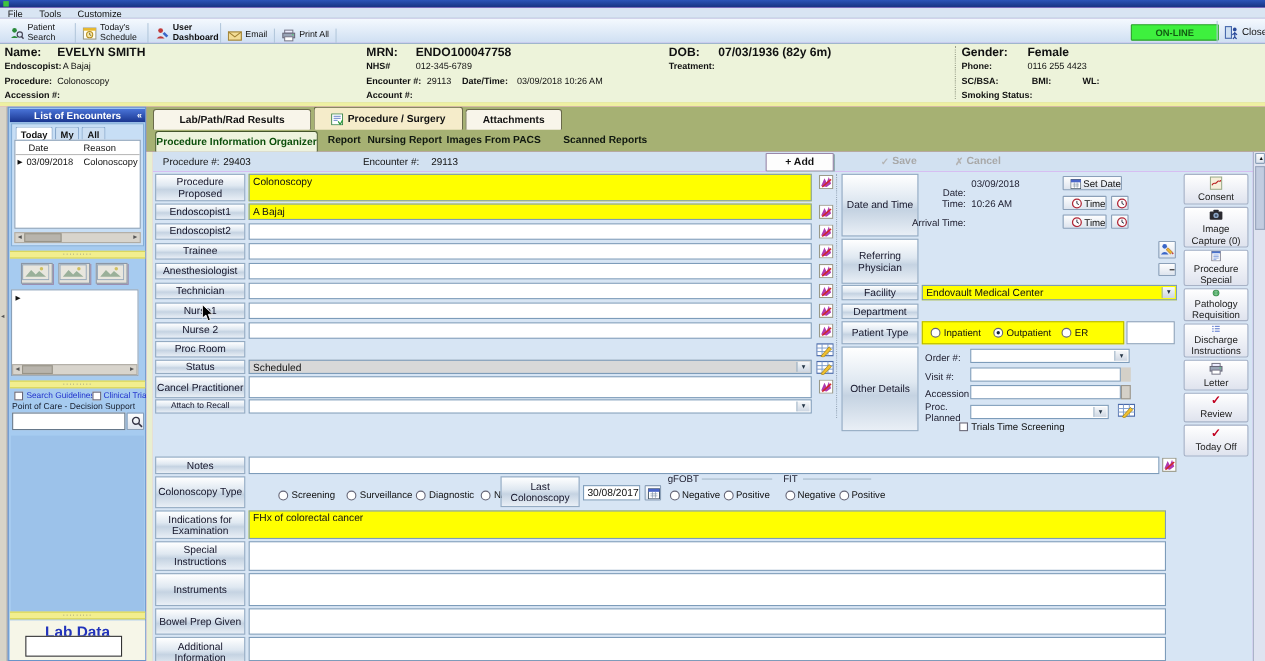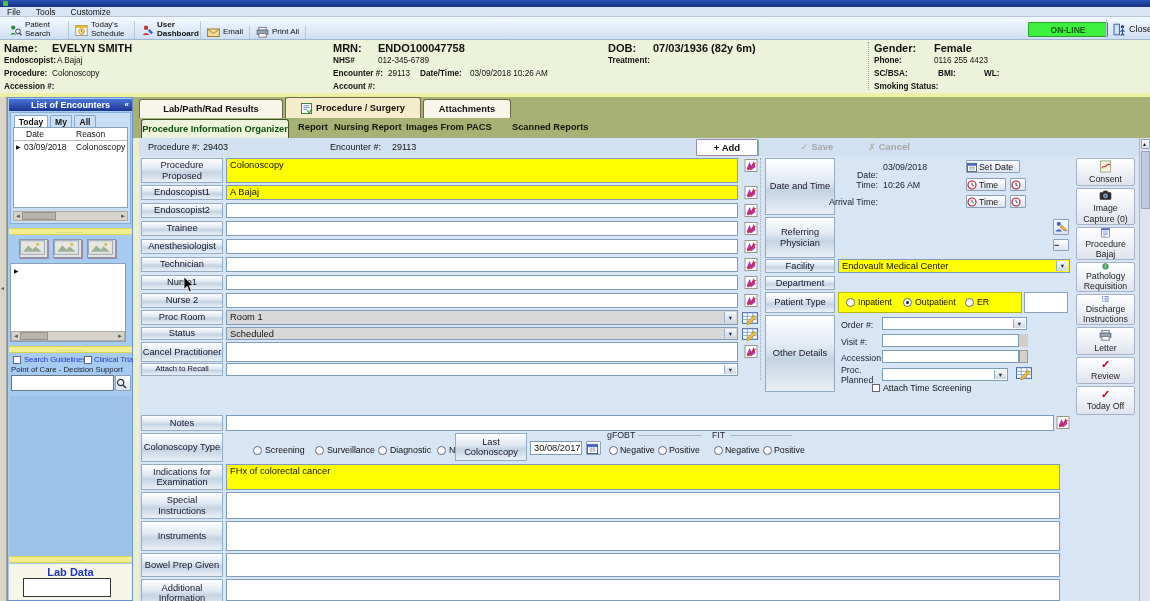--- a/index.html
+++ b/index.html
@@ -41,21 +41,21 @@
   .radio{position:absolute;width:9px;height:9px;border-radius:50%;background:#fff;border:1px solid #667;box-sizing:border-box}
   .radio.sel::after{content:"";position:absolute;left:1.8px;top:1.8px;width:3.4px;height:3.4px;border-radius:50%;background:#123}
   .rlab{position:absolute;font-size:8.8px;white-space:nowrap}
   .cb{position:absolute;width:8px;height:8px;background:#fff;border:1px solid #667;box-sizing:border-box}
   .mtab{position:absolute;background:#f8f5ea;border:1px solid #6a6a4a;border-bottom:none;border-radius:3px 3px 0 0;display:flex;align-items:center;justify-content:center;font-weight:bold;font-size:9.3px;gap:4px;box-sizing:border-box}
   .mtab.active{background:#f5ecca}
   .stabA{position:absolute;background:#eef3dd;border:1px solid #44542a;border-bottom:none;border-radius:3px 3px 0 0;display:flex;align-items:center;justify-content:center;font-weight:bold;font-size:9.3px;color:#0c4f0c;box-sizing:border-box}
   .stab{position:absolute;font-weight:bold;font-size:9.3px;color:#101810;white-space:nowrap}
   .glbl{position:absolute;font-size:8.8px;color:#223;white-space:nowrap}
   .gline{position:absolute;height:1px;background:#a5b8c8}
-  .iconb{position:absolute;background:linear-gradient(180deg,#fefefe,#dde4ee);border:1px solid #8ba0b8;border-radius:1px;display:flex;align-items:center;justify-content:flex-start;box-sizing:border-box;gap:2px;font-size:8.8px}
+  .iconb{position:absolute;background:linear-gradient(180deg,#fefefe,#dde4ee);border:1px solid #8ba0b8;border-radius:1px;display:flex;align-items:center;justify-content:flex-end;box-sizing:border-box;gap:2px;font-size:8.8px}
   .thumbb{position:absolute;border:1px solid #8a96a6;background:#e4e2da;box-shadow:1px 1px 0 #98a}
   .wpanel{position:absolute;background:#fff;border:1px solid #8aa0b8;box-sizing:border-box}
 </style>
 </head>
 <body>
 
 <svg width="0" height="0" style="position:absolute" aria-hidden="true">
   <defs>
     <symbol id="ic-psearch" viewBox="0 0 13 13">
         <circle cx="4.2" cy="3.6" r="2.1" fill="#2a8a3a"></circle>
@@ -319,21 +319,21 @@
         </svg>
       </div>
 
     <div class="abs" style="left:2px;top:298px;width:121px;height:160px;background:#9cc2ea"></div>
 
     <div class="ysep" style="left:1px;top:458px;width:123px">
         <span>·········</span>
       </div>
 
     <div class="abs" style="left:1px;top:466px;width:123px;height:36px;background:#f6f6e8">
-      <div style="text-align:center;color:#2233bb;font-weight:bold;font-size:11px;padding-top:2px">Lab Data</div>
+      <div style="text-align:center;color:#2233bb;font-weight:bold;font-size:14px;padding-top:2px">Lab Data</div>
       <div class="abs" style="left:14px;top:14px;width:88px;height:19px;background:#fff;border:1px solid #333;box-sizing:border-box"></div>
     </div>
   </div>
 
   <div class="abs" style="left:133px;top:97px;width:1017px;height:41px;background:#a6b173"></div>
   <div class="mtab" style="left:139px;top:99px;width:144px;height:19px">
       <span>Lab/Path/Rad Results</span>
     </div>
   <div class="mtab active" style="left:285px;top:97px;width:136px;height:21px">
     <svg width="11" height="11">
@@ -413,24 +413,20 @@
       <use href="#ic-edit"></use>
     </svg>
 
   <div class="lblbox" style="left:141px;top:293px;width:82px;height:15px">Nurse 2</div>
   <div class="fld" style="left:226px;top:293px;width:512px;height:15px"></div>
   <svg class="abs" style="left:744px;top:294px" width="14" height="13">
       <use href="#ic-edit"></use>
     </svg>
 
   <div class="lblbox" style="left:141px;top:310px;width:82px;height:15px">Proc Room</div>
-  <div class="fld gray" style="left:226px;top:310px;width:512px;height:15px">
-    <span>Room 1</span>
-    <span class="sarrow">▾</span>
-  </div>
   <svg class="abs" style="left:742px;top:311px" width="16" height="14">
       <use href="#ic-grid"></use>
     </svg>
 
   <div class="lblbox" style="left:141px;top:327px;width:82px;height:13px">Status</div>
   <div class="fld gray" style="left:226px;top:327px;width:512px;height:13px">
     <span>Scheduled</span>
     <span class="sarrow">▾</span>
   </div>
   <svg class="abs" style="left:742px;top:327px" width="16" height="14">
@@ -530,39 +526,39 @@
   <div class="abs" style="left:1019px;top:350px;width:9px;height:13px;background:#d4d0c8;border:1px solid #9a968e;box-sizing:border-box"></div>
   <span class="glbl" style="left:841px;top:366px;width:38px;white-space:normal;line-height:1.1">Proc. Planned</span>
   <div class="fld" style="left:882px;top:368px;width:126px;height:13px">
     <span></span>
     <span class="sarrow">▾</span>
   </div>
   <svg class="abs" style="left:1016px;top:366px" width="16" height="14">
       <use href="#ic-grid"></use>
     </svg>
   <span class="cb" style="left:872px;top:384px"></span>
-  <span class="rlab" style="left:883px;top:383px">Attach Time Screening</span>
+  <span class="rlab" style="left:883px;top:383px">Trials Time Screening</span>
 
   <div class="act" style="top:158px;height:28px">
     <svg width="13" height="13">
         <use href="#ic-pen"></use>
       </svg>
     <span>Consent</span>
   </div>
   <div class="act" style="top:188px;height:37px">
     <svg width="13" height="13">
         <use href="#ic-cam"></use>
       </svg>
     <span>Image Capture (0)</span>
   </div>
   <div class="act" style="top:227px;height:33px">
     <svg width="13" height="13">
         <use href="#ic-doc"></use>
       </svg>
-    <span>Procedure Bajaj</span>
+    <span>Procedure Special</span>
   </div>
   <div class="act" style="top:262px;height:30px">
     <svg width="13" height="13">
         <use href="#ic-globe"></use>
       </svg>
     <span>Pathology Requisition</span>
   </div>
   <div class="act" style="top:294px;height:31px">
     <svg width="13" height="13">
         <use href="#ic-list"></use>

